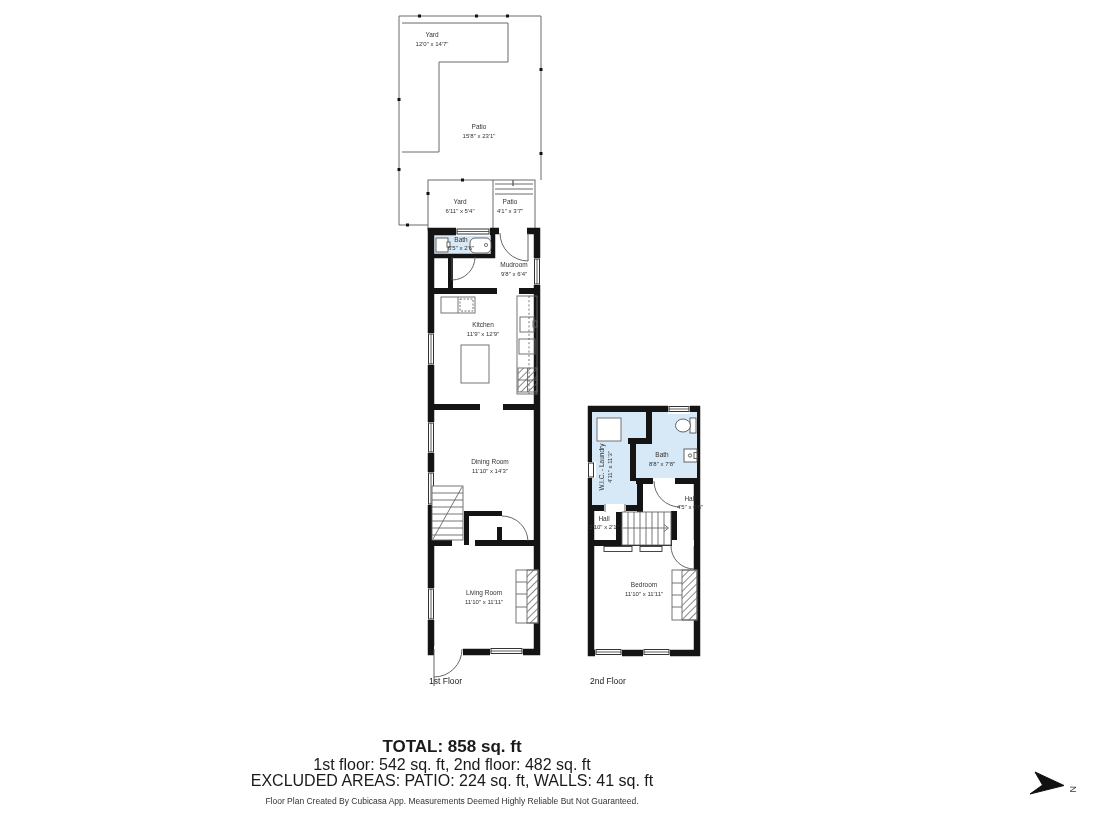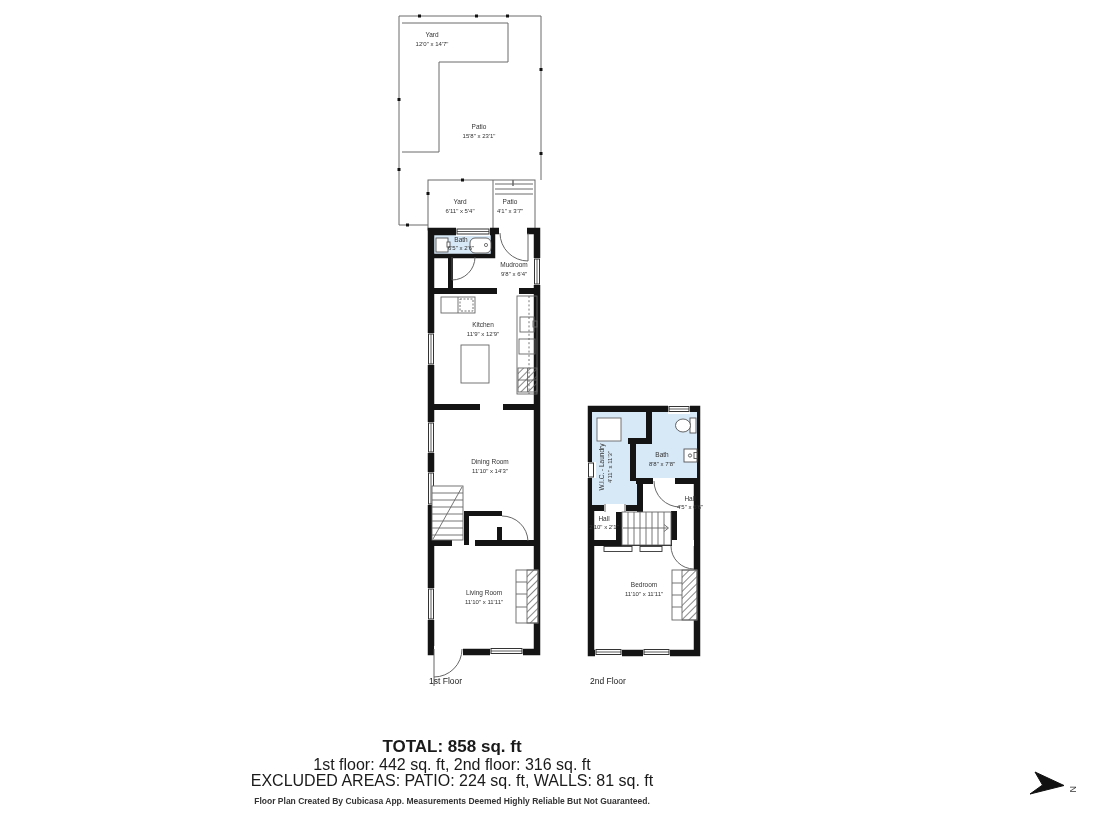--- a/index.html
+++ b/index.html
@@ -6,21 +6,21 @@
   #canvas{position:relative;width:1100px;height:825px;background:#ffffff;overflow:hidden;
           font-family:"Liberation Sans",sans-serif;padding-left:14px;}
   #plan-svg{position:absolute;left:0;top:0;}
   .room-name{font-size:6.5px;fill:#333;text-anchor:middle;}
   .room-dims{font-size:6px;fill:#333;text-anchor:middle;}
   .floor-label{font-size:8.5px;fill:#222;}
   .summary{position:absolute;left:0;width:904px;text-align:center;color:#1a1a1a;}
   .summary.total{top:737px;font-size:17px;font-weight:bold;}
   .summary.floors{top:756px;font-size:16px;}
   .summary.excluded{top:772px;font-size:16px;}
-  .summary.footer{top:796px;font-size:8.5px;color:#333;font-weight:bold;}
+  .summary.footer{top:796px;font-size:8.5px;color:#333;}
 </style>
 </head>
 <body>
 
 <div id="canvas">
 
 <svg id="plan-svg" width="1100" height="825" viewBox="0 0 1100 825">
   <defs>
     <pattern id="hatch" width="5" height="5" patternUnits="userSpaceOnUse" patternTransform="rotate(45)">
       <line x1="0" y1="0" x2="0" y2="5" stroke="#555" stroke-width="1.4"></line>
@@ -280,17 +280,17 @@
     <text class="floor-label" x="590" y="684">2nd Floor</text>
   </g>
 
   <g>
     <polygon points="1035,772 1064,785.5 1030,794 1042.5,785" fill="#111" stroke="#111" stroke-width="1" stroke-linejoin="round"></polygon>
     <text x="1070" y="786" font-size="9" fill="#333" transform="rotate(90 1070 786)" style="font-family:'Liberation Sans',sans-serif;">N</text>
   </g>
 </svg>
 
 <div class="summary total">TOTAL: 858 sq. ft</div>
-<div class="summary floors">1st floor: 442 sq. ft, 2nd floor: 316 sq. ft</div>
-<div class="summary excluded">EXCLUDED AREAS: PATIO: 224 sq. ft, WALLS: 81 sq. ft</div>
+<div class="summary floors">1st floor: 542 sq. ft, 2nd floor: 482 sq. ft</div>
+<div class="summary excluded">EXCLUDED AREAS: PATIO: 224 sq. ft, WALLS: 41 sq. ft</div>
 <div class="summary footer">Floor Plan Created By Cubicasa App. Measurements Deemed Highly Reliable But Not Guaranteed.</div>
 
 </div>
 
 </body></html>

